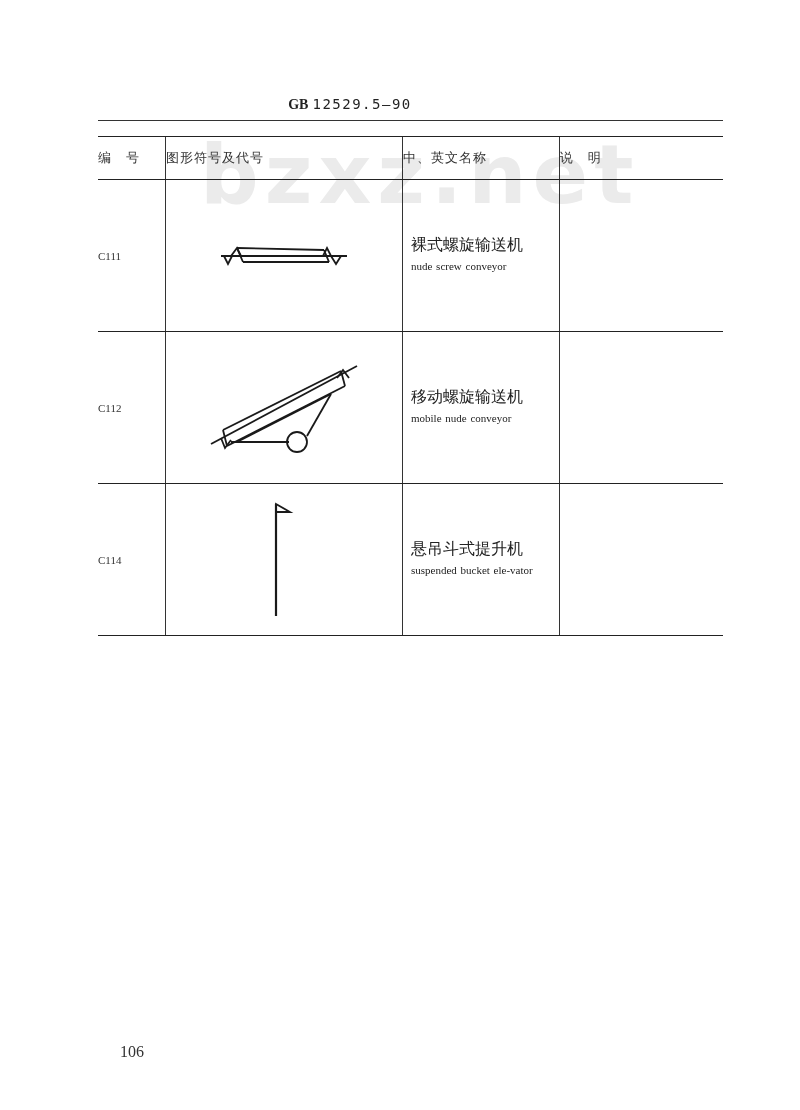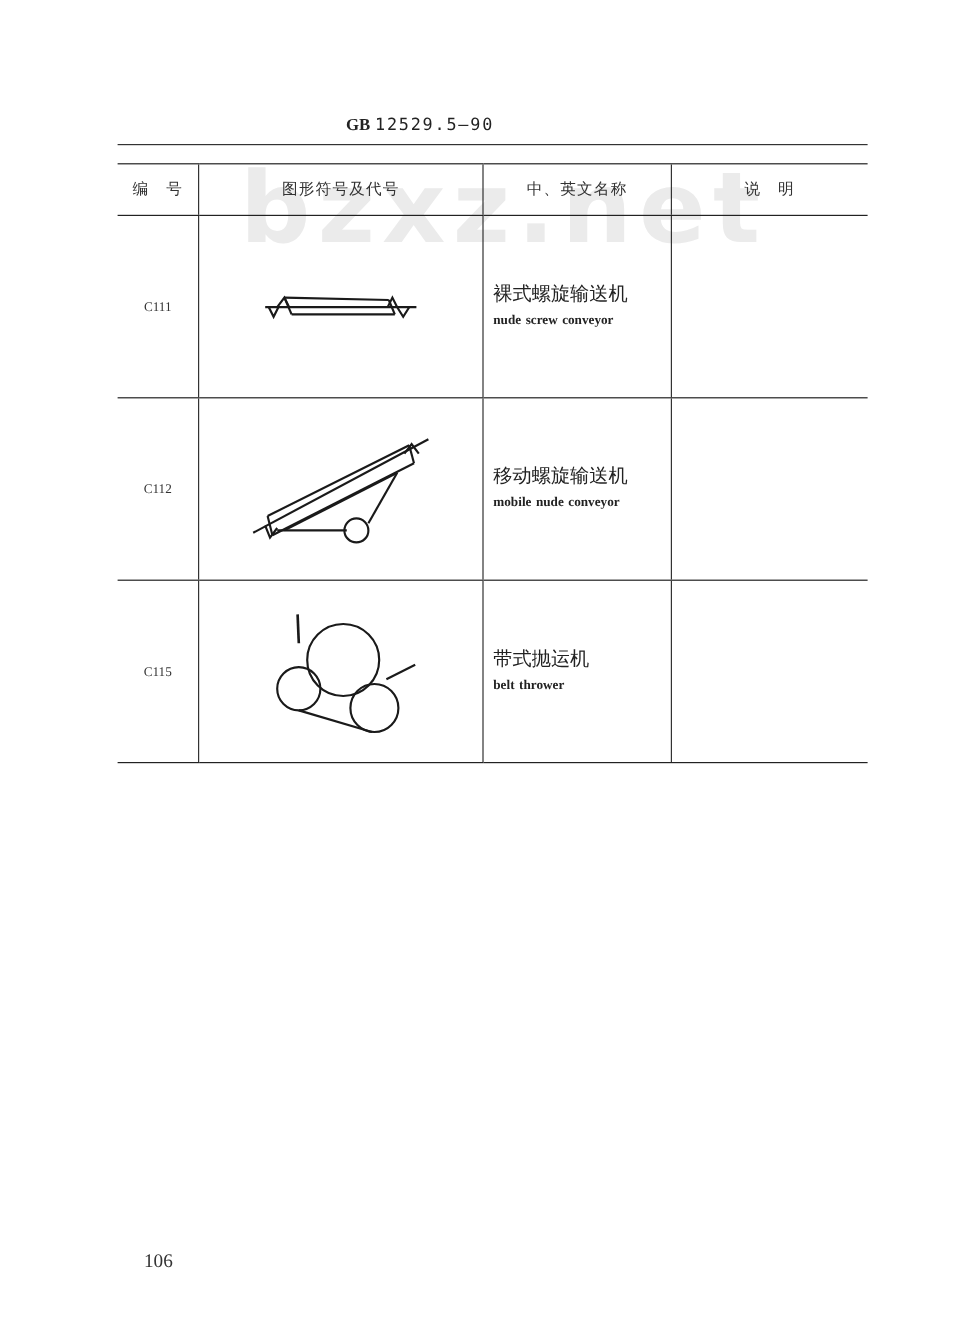--- a/index.html
+++ b/index.html
@@ -26,33 +26,33 @@
       border-collapse: collapse; z-index: 1;
     }
     table.sym td, table.sym th {
       border-top: 1.3px solid #222; border-bottom: 1.3px solid #222;
       padding: 0; vertical-align: middle;
     }
     table.sym th + th, table.sym td + td { border-left: 1.2px solid #333; }
     table.sym th {
       height: 42px; font-weight: normal; font-size: 13px;
       font-family: "DejaVu Sans", "Liberation Sans", sans-serif; color: #333;
-      text-align: center; letter-spacing: 1px; background: transparent;
+      text-align: left; letter-spacing: 1px; background: transparent;
     }
     .c-id { width: 70px; }
     .c-sym { width: 243px; }
     .c-name { width: 164px; }
     .c-note { width: 174px; }
     table.sym td { height: 151px; }
-    td.code { text-align: center; font-size: 11px; color: #333; font-family: "Liberation Serif", serif; }
+    td.code { text-align: left; font-size: 11px; color: #333; font-family: "Liberation Serif", serif; }
     td.symbol { text-align: center; position: relative; }
     td.symbol svg { display: block; margin: 0 auto; }
     td.name { padding-left: 8px !important; font-size: 10.5px; line-height: 20px; }
     .zh { font-family: "DejaVu Sans", "Liberation Sans", sans-serif; font-size: 16px; color: #222; }
-    .en { font-family: "Liberation Serif", serif; font-size: 11px; color: #222; display: block; word-spacing: 1px; font-weight: bold; }
+    .en { font-family: "Liberation Serif", serif; font-size: 11px; color: #222; display: block; word-spacing: 1px; }
     .page-no { position: absolute; top: 1043px; left: 120px; font-size: 16px; font-family: "Liberation Serif", serif; color: #333; }
   </style>
 </head>
 <body>
 
 <div class="std-header"><b>GB</b><span>12529.5—90</span></div>
 
 <div class="rule-top"></div>
 
 <div class="watermark">bzxz.net</div>
@@ -107,35 +107,31 @@
         </svg>
       </td>
       <td class="name">
         <span class="zh">移动螺旋输送机</span>
         <span class="en">mobile nude conveyor</span>
       </td>
       <td class="note"></td>
     </tr>
 
 
-
     <tr>
-      <td class="code">C115</td>
+      <td class="code">C114</td>
       <td class="symbol">
-        <svg width="140" height="120" viewBox="0 0 140 120" fill="none" stroke="#1a1a1a" stroke-width="1.8">
-          <line x1="34" y1="12" x2="35" y2="36" stroke-width="2.2"></line>
-          <circle cx="72" cy="50" r="30"></circle>
-          <circle cx="35" cy="74" r="18"></circle>
-          <circle cx="98" cy="90" r="20"></circle>
-          <line x1="35" y1="92" x2="96" y2="110"></line>
-          <line x1="108" y1="66" x2="132" y2="54"></line>
+        <svg width="40" height="120" viewBox="0 0 40 120" fill="none" stroke="#1a1a1a" stroke-width="1.8">
+          <line x1="12" y1="4" x2="12" y2="116" stroke-width="2.2"></line>
+          <polygon points="12,4 26,12 12,12"></polygon>
         </svg>
       </td>
       <td class="name">
-        <span class="zh">带式抛运机</span>
-        <span class="en">belt thrower</span>
+        <span class="zh">悬吊斗式提升机</span>
+        <span class="en">suspended bucket ele-vator</span>
       </td>
       <td class="note"></td>
     </tr>
+
   </tbody>
 </table>
 
 <div class="page-no">106</div>
 
 </body></html>

